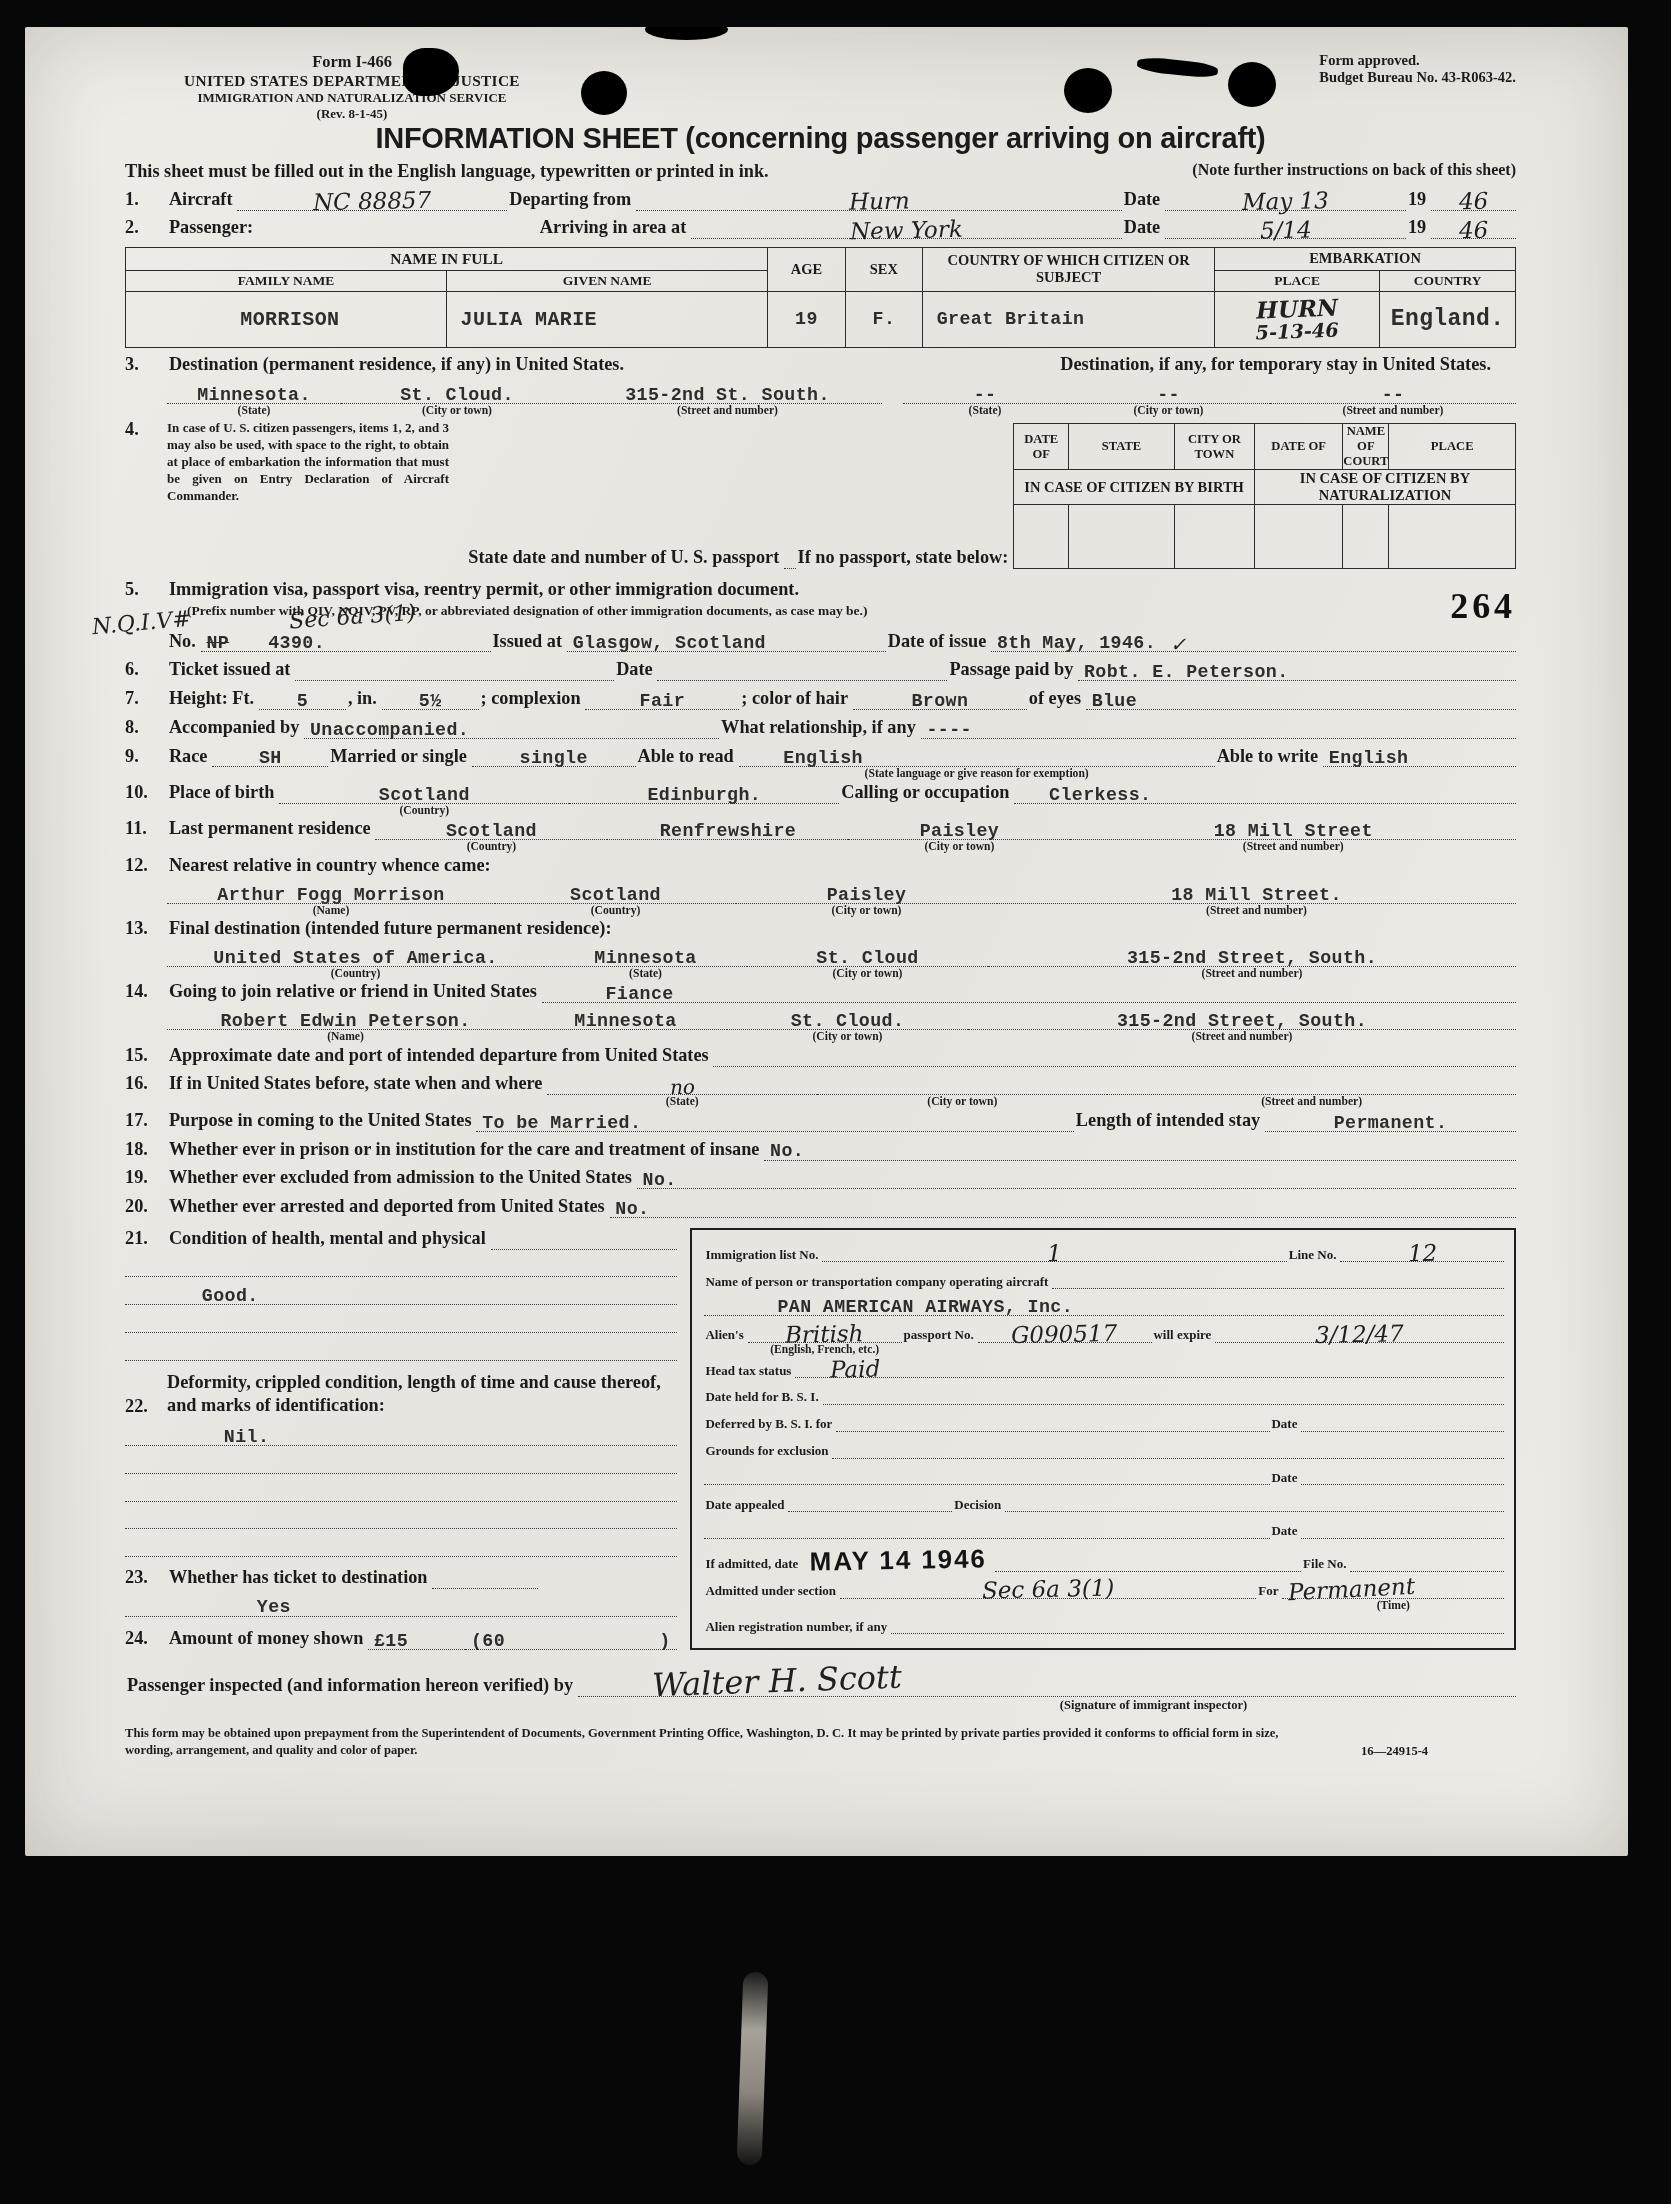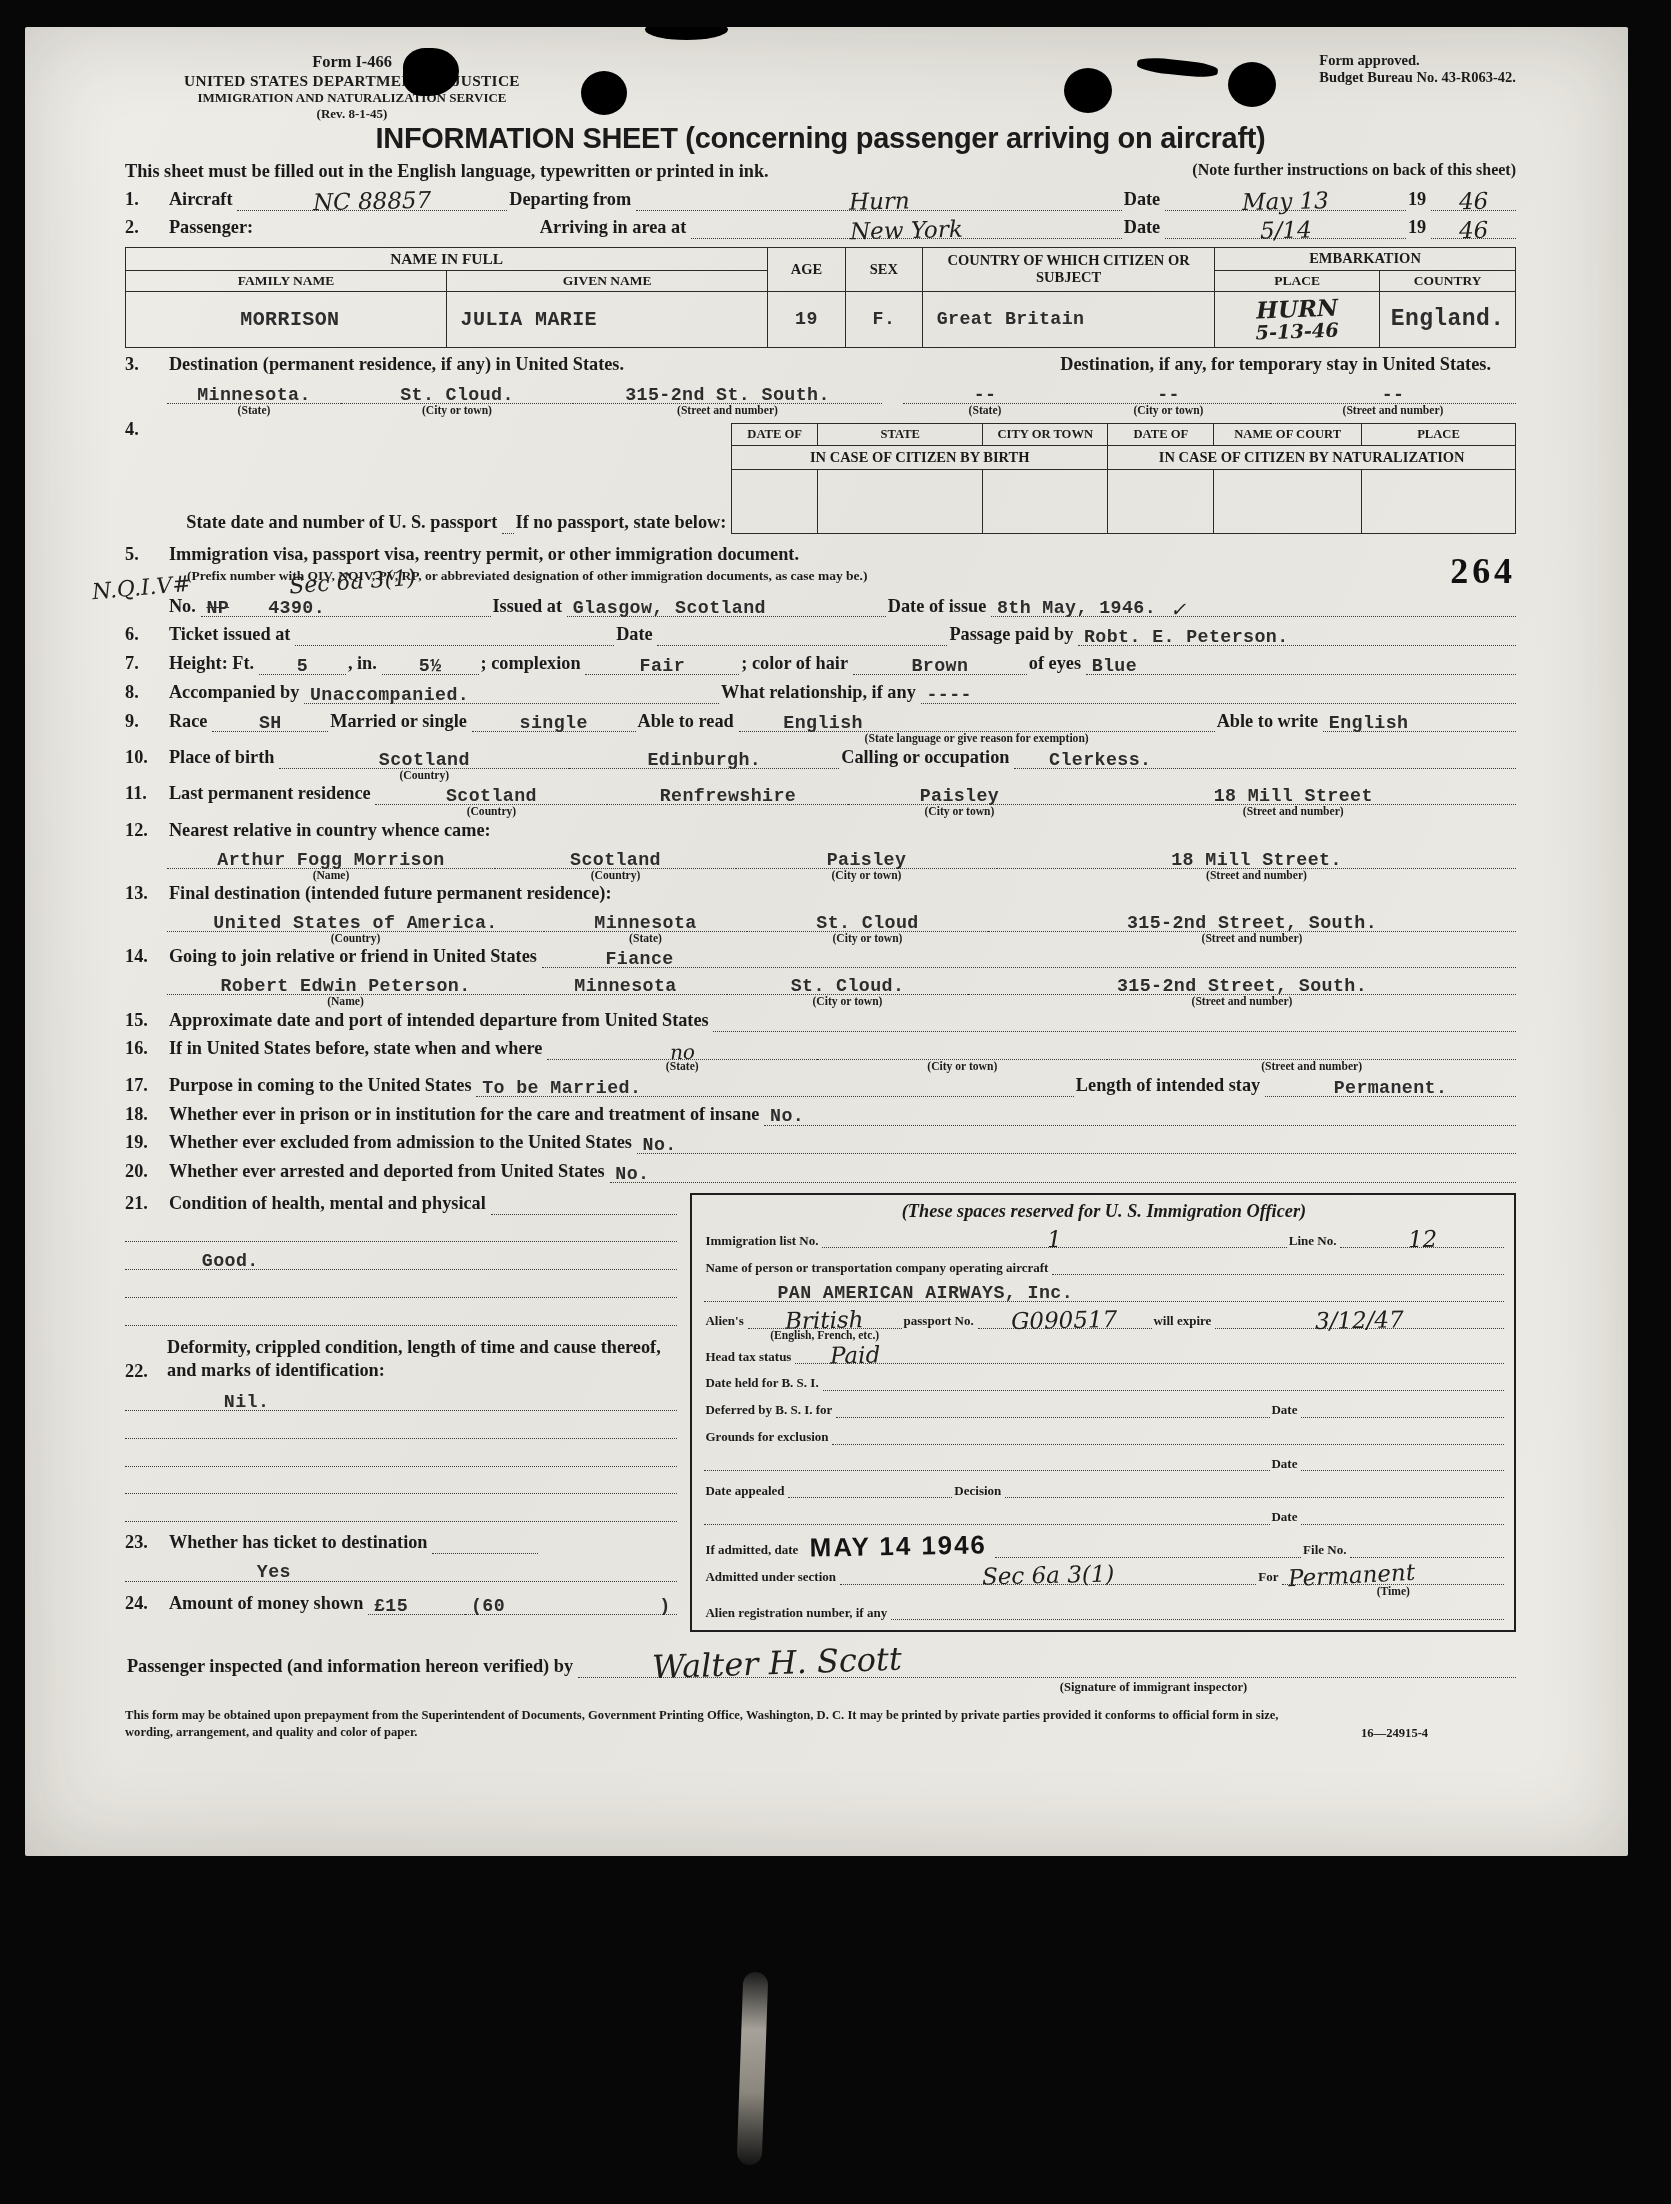--- a/index.html
+++ b/index.html
@@ -180,20 +180,21 @@
     <span class="seg" style="flex:1">
         <span class="f c">
           <span class="t">--</span>
         </span>
         <span class="s">(Street and number)</span>
       </span>
   </div>
 
   <div class="r" style="align-items:flex-start;margin-top:9.7px">
     <span class="n">4.</span>
+    <div class="smallnote" style="flex:0 0 282px">In case of U. S. citizen passengers, items 1, 2, and 3 may also be used, with space to the right, to obtain at place of embarkation the information that must be given on Entry Declaration of Aircraft Commander.</div>
     <div style="flex:1;min-width:0;padding-left:17.4px;display:flex;flex-direction:row">
       <div class="r" style="margin-top:1.9px">
         <span class="L">State date and number of U. S. passport</span>
         <span class="f"></span>
         <span class="L">If no passport, state below:</span>
       </div>
       <table class="btable">
         <tbody>
             <tr>
           <th class="ch" style="width:106px">DATE OF</th>
@@ -582,21 +583,20 @@
             <span class="t">£15</span>
           </span>
         <span class="f" style="justify-content:space-between">
           <span class="t">(60</span>
           <span class="t">)</span>
         </span>
       </div>
     </div>
 
     <div class="box">
-      <div style="text-align:center;font-style:italic;font-size:18.3px;font-weight:bold">(These spaces reserved for U. S. Immigration Officer)</div>
       <div class="r">
         <span class="bL">Immigration list No.</span>
         <span class="f c">
             <span class="h">1</span>
           </span>
         <span class="bL">Line No.</span>
         <span class="f c" style="flex:0 0 164px">
             <span class="h">12</span>
           </span>
       </div>

